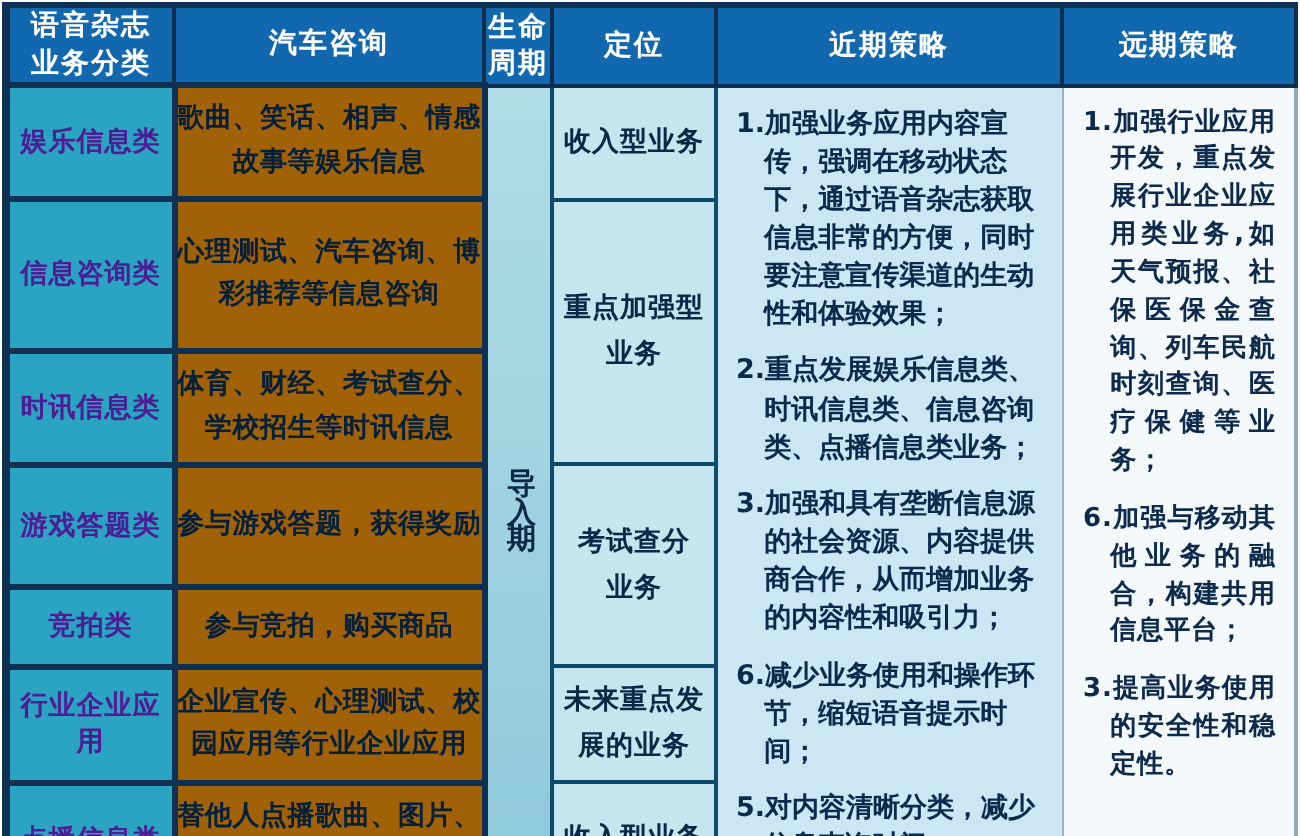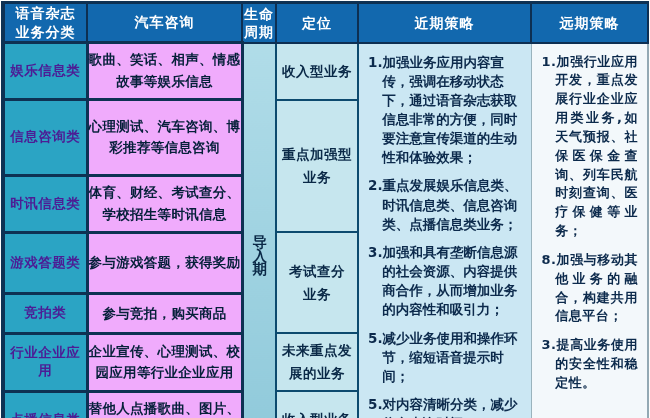--- a/index.html
+++ b/index.html
@@ -33,21 +33,21 @@
   tbody tr:nth-child(6){height:58px;}
   tbody tr:nth-child(7){height:58px;}
   td{vertical-align:middle;padding:0;}
   td.cat{
     background:#2ba4c4;color:#4c1d95;
     border:3px solid #0e3153;
     font-size:13.5px;font-weight:700;text-align:center;
     letter-spacing:0.5px;
   }
   td.cont{
-    background:#f0abfc;color:#06203a;
+    background:#a16207;color:#06203a;
     border:3px solid #0e3153;
     font-size:13.5px;font-weight:700;text-align:center;
     white-space:pre-line;line-height:1.6;letter-spacing:0.3px;
   }
   td.life{
     background:linear-gradient(180deg,#b0dce8 0%,#8fc9da 100%);
     border-left:3px solid #0e3153;border-right:1px solid #86aebe;
     border-bottom:3px solid #0e3153;
     text-align:center;
   }
@@ -111,26 +111,26 @@
         <td class="cont">歌曲、笑话、相声、情感
 故事等娱乐信息</td>
         <td class="life" rowspan="7">
           <span class="vert">导入期</span>
         </td>
         <td class="pos">收入型业务</td>
         <td class="near" rowspan="7">
           <div class="item">1.加强业务应用内容宣传，强调在移动状态下，通过语音杂志获取信息非常的方便，同时要注意宣传渠道的生动性和体验效果；</div>
           <div class="item">2.重点发展娱乐信息类、时讯信息类、信息咨询类、点播信息类业务；</div>
           <div class="item">3.加强和具有垄断信息源的社会资源、内容提供商合作，从而增加业务的内容性和吸引力；</div>
-          <div class="item">5.减少业务使用和操作环节，缩短语音提示时间；</div>
+          <div class="item">6.减少业务使用和操作环节，缩短语音提示时间；</div>
           <div class="item">5.对内容清晰分类，减少信息查询时间。</div>
         </td>
         <td class="far" rowspan="7">
           <div class="item">1.加强行业应用开发，重点发展行业企业应用类业务,如天气预报、社保医保金查询、列车民航时刻查询、医疗保健等业务；</div>
-          <div class="item">8.加强与移动其他业务的融合，构建共用信息平台；</div>
+          <div class="item">6.加强与移动其他业务的融合，构建共用信息平台；</div>
           <div class="item">3.提高业务使用的安全性和稳定性。</div>
         </td>
       </tr>
       <tr>
         <td class="cat">信息咨询类</td>
         <td class="cont">心理测试、汽车咨询、博
 彩推荐等信息咨询</td>
         <td class="pos" rowspan="2">重点加强型
 业务</td>
       </tr>

